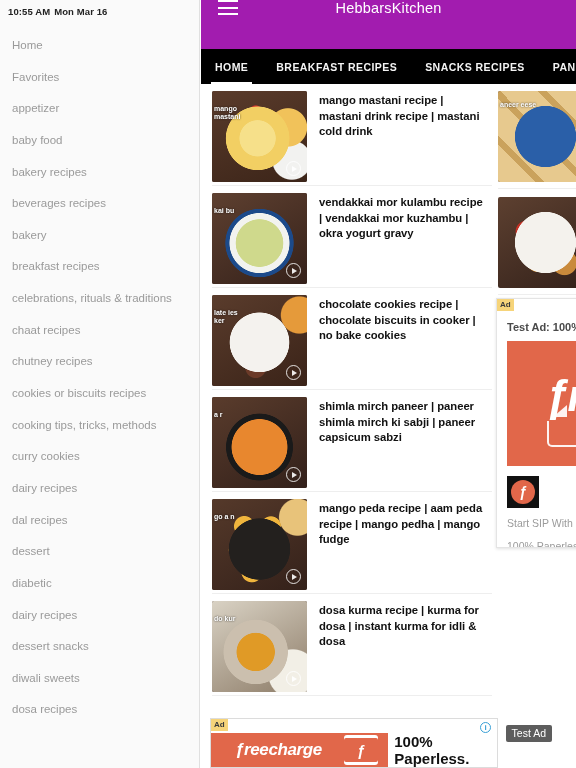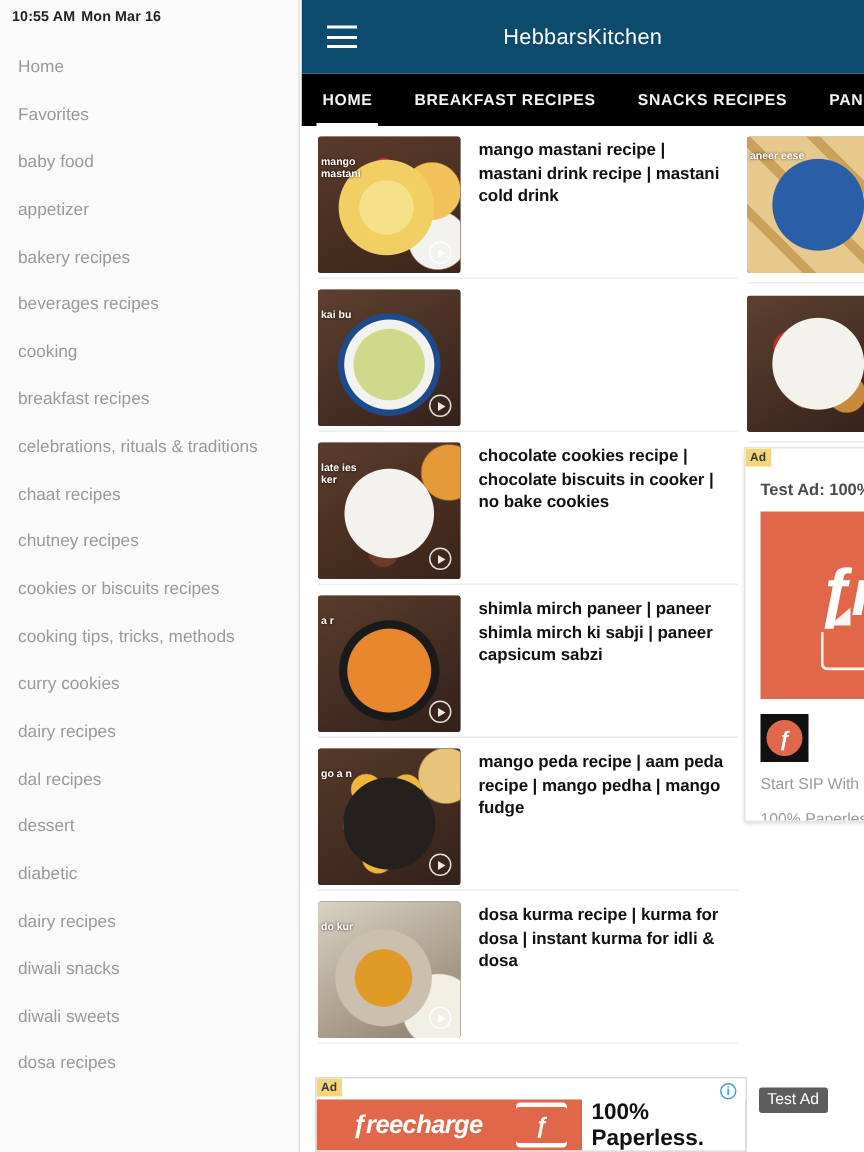--- a/index.html
+++ b/index.html
@@ -30,22 +30,22 @@
     line-height: 1.1;
     white-space: nowrap;
   }
 
   
   .app {
     position: absolute; left: 201px; top: 0; width: 375px; height: 768px;
     background: #ffffff; overflow: hidden;
   }
   .appbar {
-    height: 49px; background: #0c4a6e;
-    display: flex; align-items: center; position: relative;
+    height: 49px; background: #a21caf;
+    display: flex; align-items: flex-start; position: relative;
   }
   .hamburger {
     width: 20px; height: 15px; margin-left: 17px;
     display: flex; flex-direction: column; justify-content: space-between;
     cursor: pointer;
   }
   .hamburger span { display:block; height: 2px; background: #fff; border-radius: 0; }
   .app-title {
     position: absolute; left: 0; right: 0; text-align: center;
     color: #ffffff; font-size: 14.5px; font-weight: normal;
@@ -321,38 +321,38 @@
 <div class="screen">
 
   <div class="left-panel">
     <div class="statusbar">
       <span>10:55 AM</span>
       <span>Mon Mar 16</span>
     </div>
     <div class="drawer-list">
       <div class="drawer-item">Home</div>
       <div class="drawer-item">Favorites</div>
+      <div class="drawer-item">appetizer</div>
       <div class="drawer-item">baby food</div>
-      <div class="drawer-item">appetizer</div>
       <div class="drawer-item">bakery recipes</div>
       <div class="drawer-item">beverages recipes</div>
-      <div class="drawer-item">cooking</div>
+      <div class="drawer-item">bakery</div>
       <div class="drawer-item">breakfast recipes</div>
       <div class="drawer-item">celebrations, rituals &amp; traditions</div>
       <div class="drawer-item">chaat recipes</div>
       <div class="drawer-item">chutney recipes</div>
       <div class="drawer-item">cookies or biscuits recipes</div>
       <div class="drawer-item">cooking tips, tricks, methods</div>
       <div class="drawer-item">curry cookies</div>
       <div class="drawer-item">dairy recipes</div>
       <div class="drawer-item">dal recipes</div>
       <div class="drawer-item">dessert</div>
       <div class="drawer-item">diabetic</div>
       <div class="drawer-item">dairy recipes</div>
-      <div class="drawer-item">diwali snacks</div>
+      <div class="drawer-item">dessert snacks</div>
       <div class="drawer-item">diwali sweets</div>
       <div class="drawer-item">dosa recipes</div>
     </div>
   </div>
 
   <div class="app">
 
     <div class="appbar">
       <div class="hamburger">
         <span></span>
@@ -387,20 +387,21 @@
 
         <div class="recipe-row">
           <div class="thumb">
             <div class="ph p-kulambu"></div>
             <div class="corner-label">kai
 bu</div>
             <div class="play-btn">
                 <i></i>
               </div>
           </div>
+          <div class="recipe-title">vendakkai mor kulambu recipe | vendakkai mor kuzhambu | okra yogurt gravy</div>
         </div>
 
         <div class="recipe-row">
           <div class="thumb">
             <div class="ph p-cookies"></div>
             <div class="corner-label">late
 ies
 ker</div>
             <div class="play-btn">
                 <i></i>

